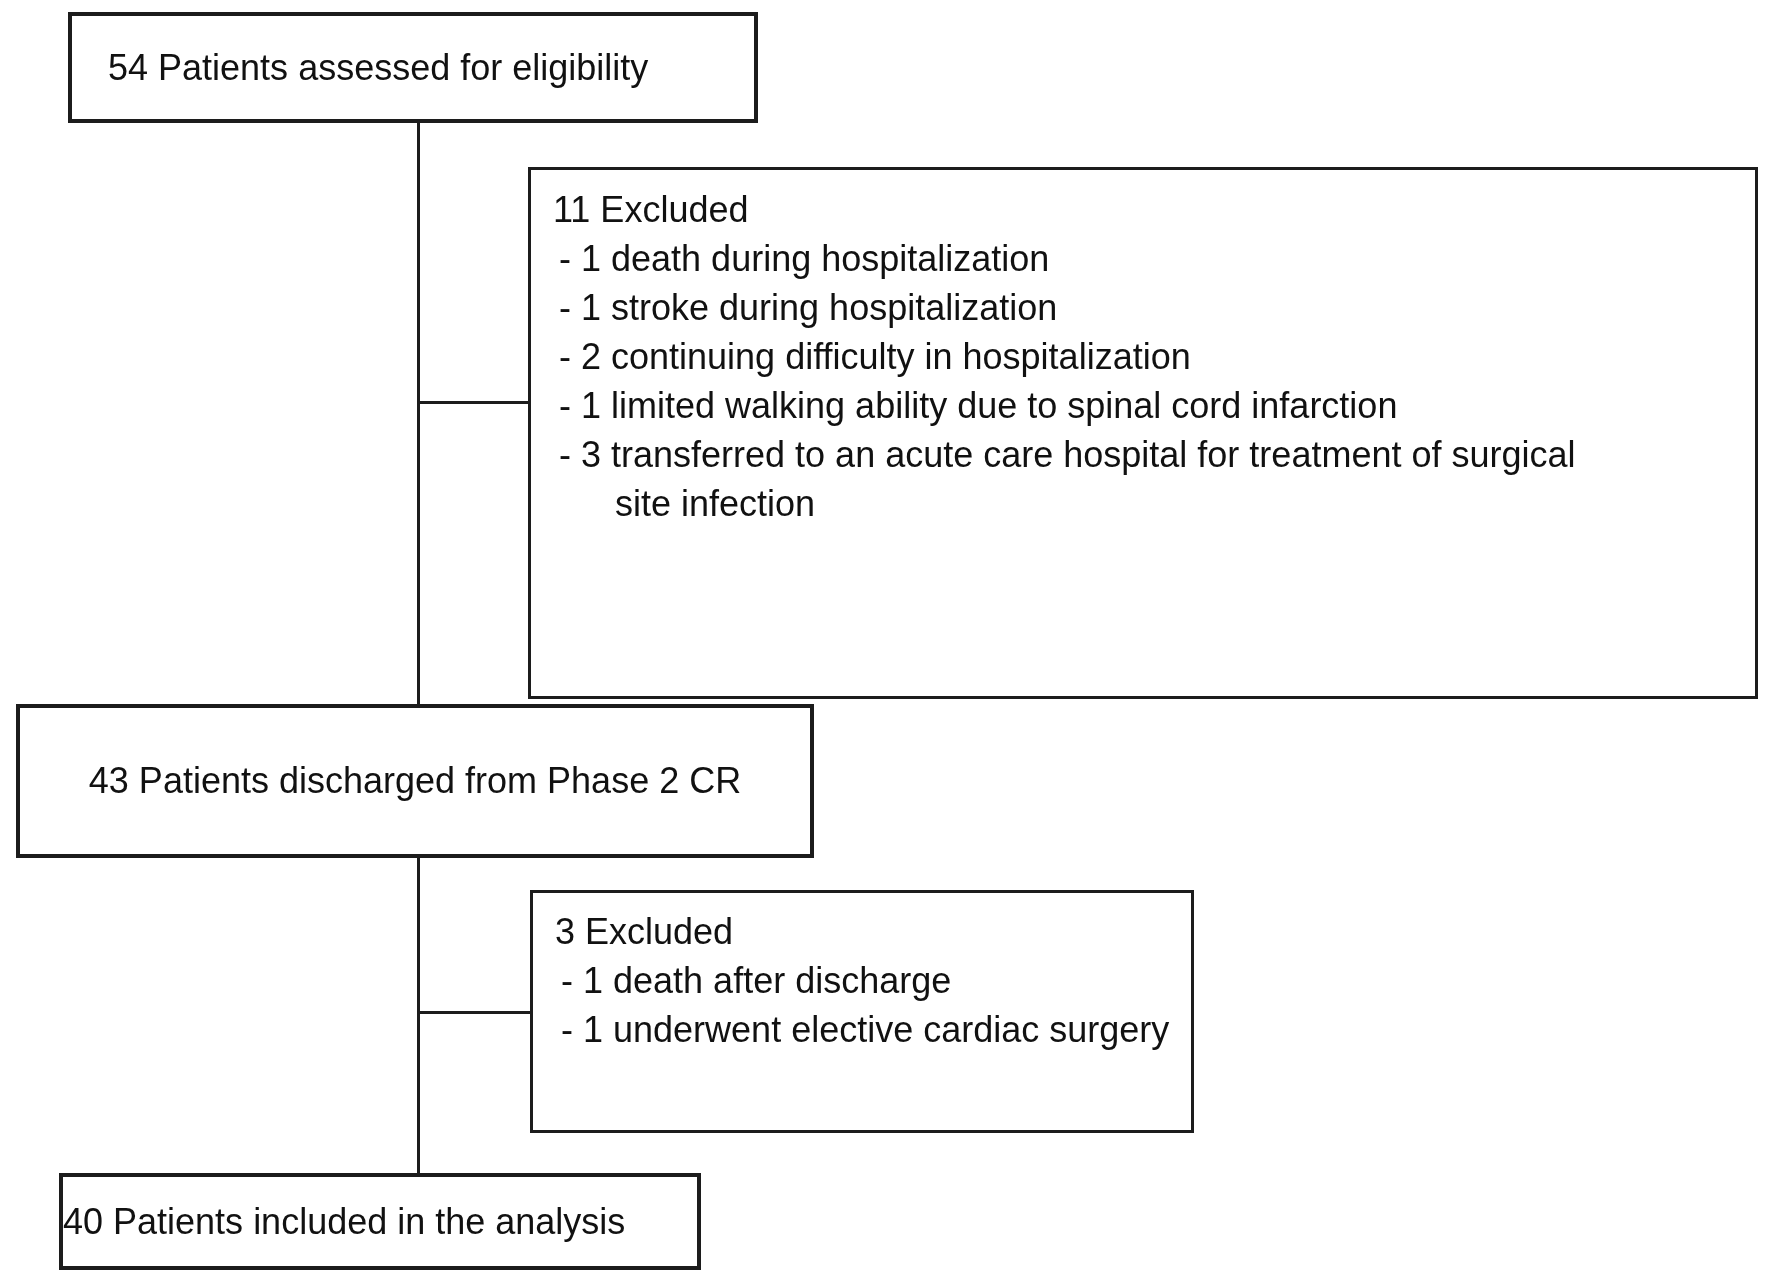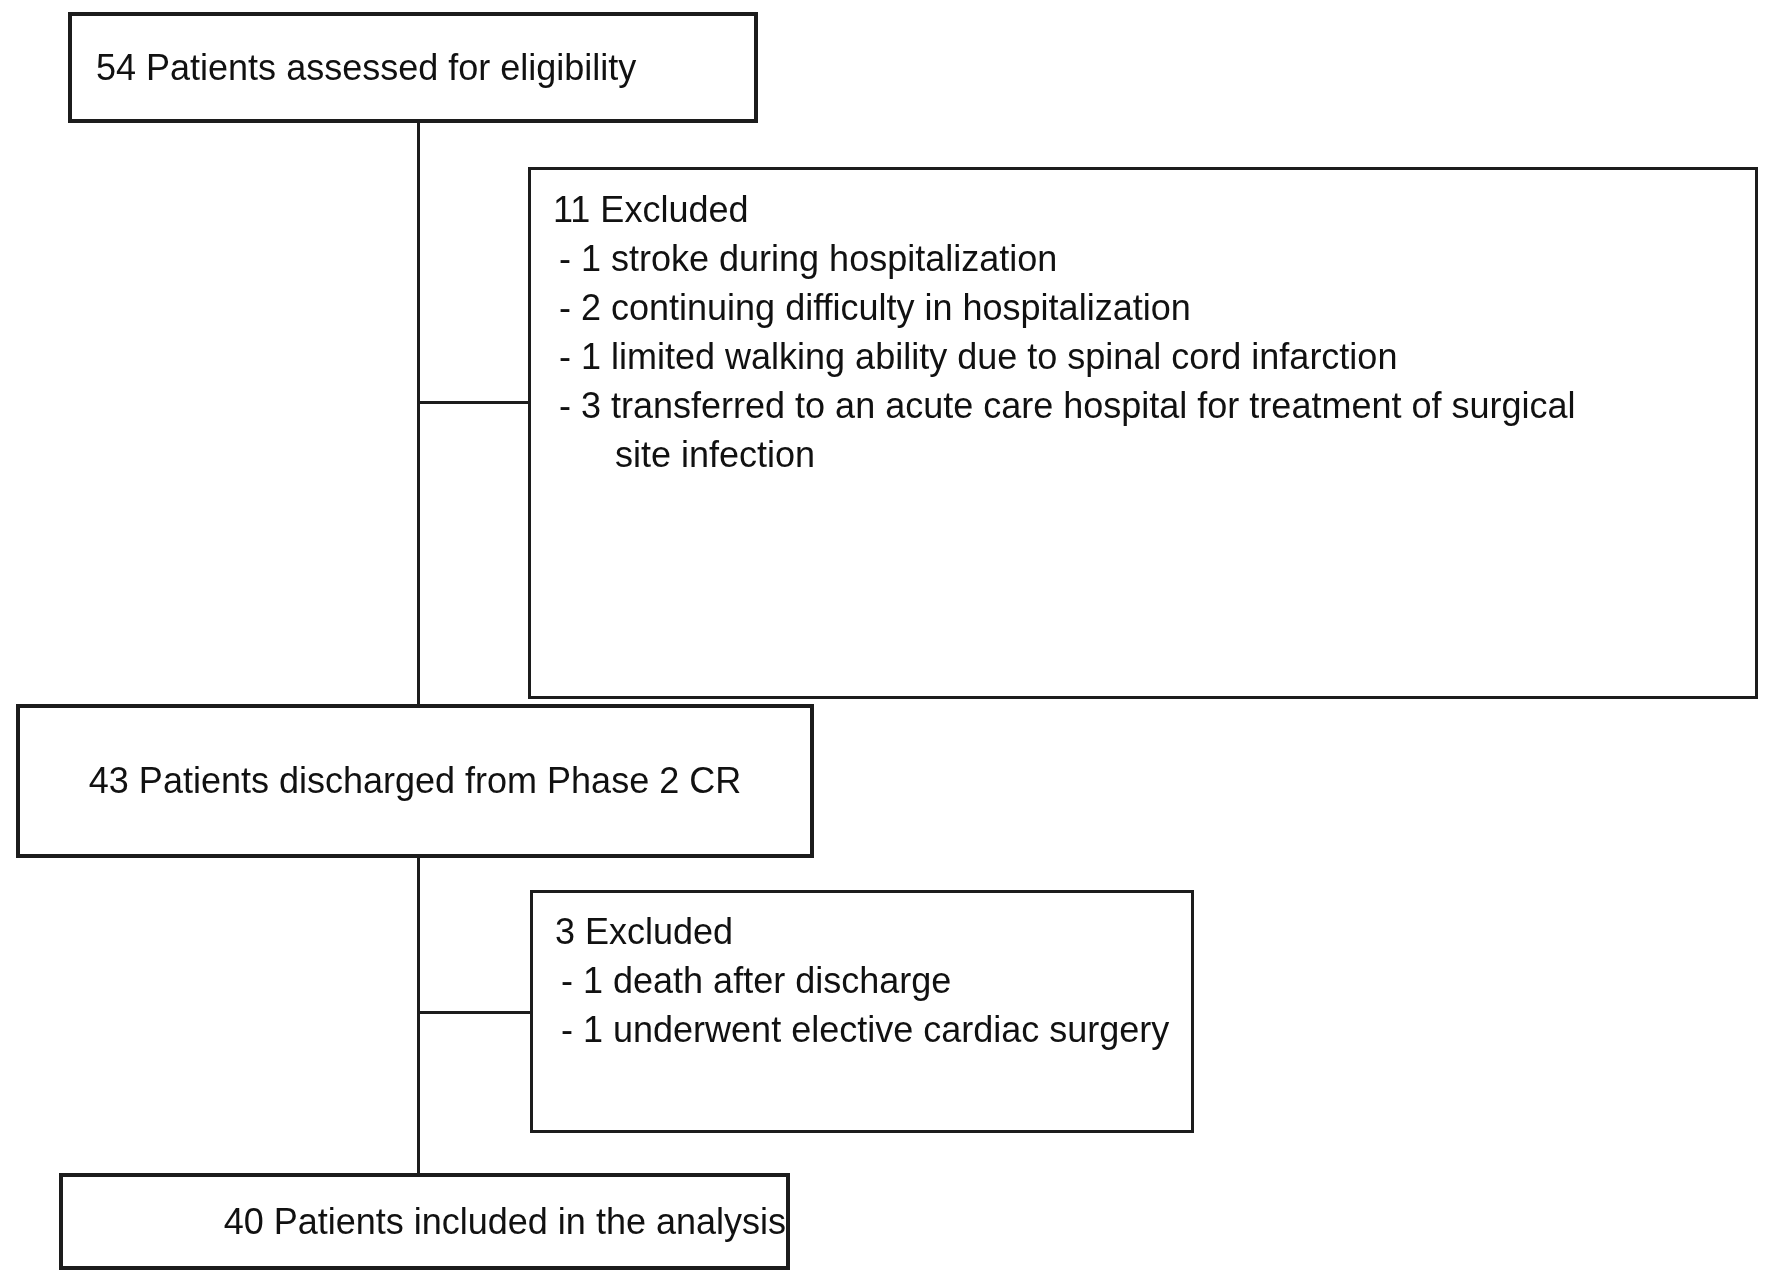--- a/index.html
+++ b/index.html
@@ -26,21 +26,21 @@
     border-width: 4px;
   }
   .connector {
     position: absolute;
     background: #1c1c1c;
   }
   
   .box-eligibility {
     left: 68px; top: 12px; width: 690px; height: 111px;
     display: flex; align-items: center;
-    padding-left: 24px;
+    padding-left: 36px;
     font-size: 36px;
   }
   
   .box-excluded1 {
     left: 528px; top: 167px; width: 1230px; height: 532px;
     padding: 15px 18px 0 0;
     font-size: 36px;
     line-height: 49px;
   }
   
@@ -54,22 +54,22 @@
   }
   
   .box-excluded2 {
     left: 530px; top: 890px; width: 664px; height: 243px;
     padding: 14px 18px 0 0;
     font-size: 36px;
     line-height: 49px;
   }
   
   .box-analysis {
-    left: 59px; top: 1173px; width: 731px; height: 97px;
-    display: flex; align-items: center; justify-content: flex-end;
+    left: 59px; top: 1173px; width: 642px; height: 97px;
+    display: flex; align-items: center; justify-content: flex-start;
     font-size: 36px;
   }
   .excl-heading {
     margin-left: 22px;
   }
   .excl-item {
     margin-left: 28px;
     padding-left: 56px;
     text-indent: -56px;
     white-space: pre-line;
@@ -89,20 +89,21 @@
   <div class="connector hline-1"></div>
   <div class="connector vline-2"></div>
   <div class="connector hline-2"></div>
 
   <div class="box main box-eligibility">
     <span>54 Patients assessed for eligibility</span>
   </div>
 
   <div class="box box-excluded1">
     <div class="excl-heading">11 Excluded</div>
+    <div class="excl-item">- 1 death during hospitalization</div>
     <div class="excl-item">- 1 stroke during hospitalization</div>
     <div class="excl-item">- 2 continuing difficulty in hospitalization</div>
     <div class="excl-item">- 1 limited walking ability due to spinal cord infarction</div>
     <div class="excl-item">- 3 transferred to an acute care hospital for treatment of surgical
 site infection</div>
   </div>
 
   <div class="box main box-discharged">
     <div>43 Patients discharged from Phase 2 CR</div>
   </div>

